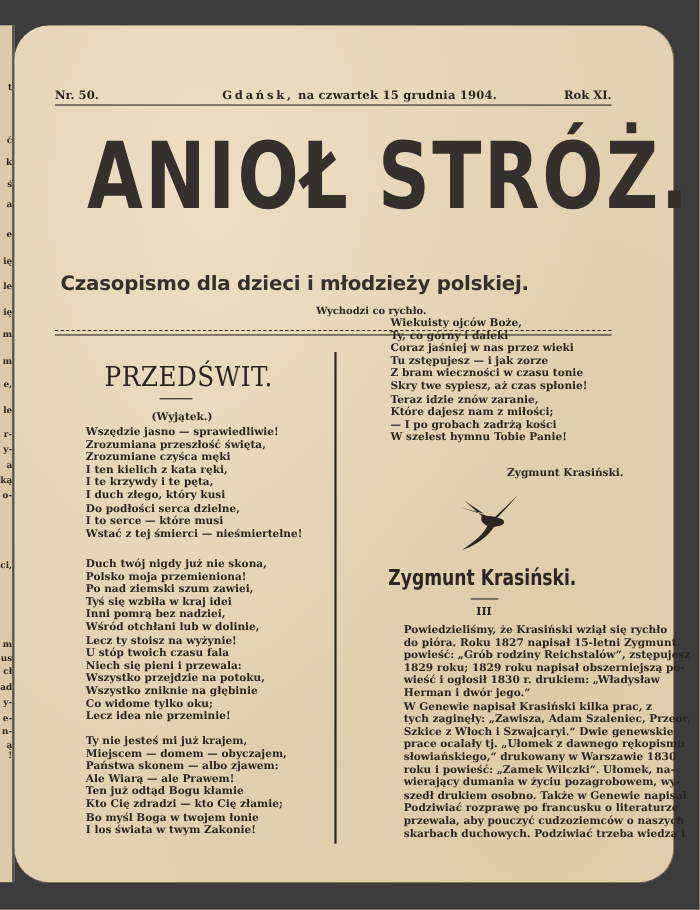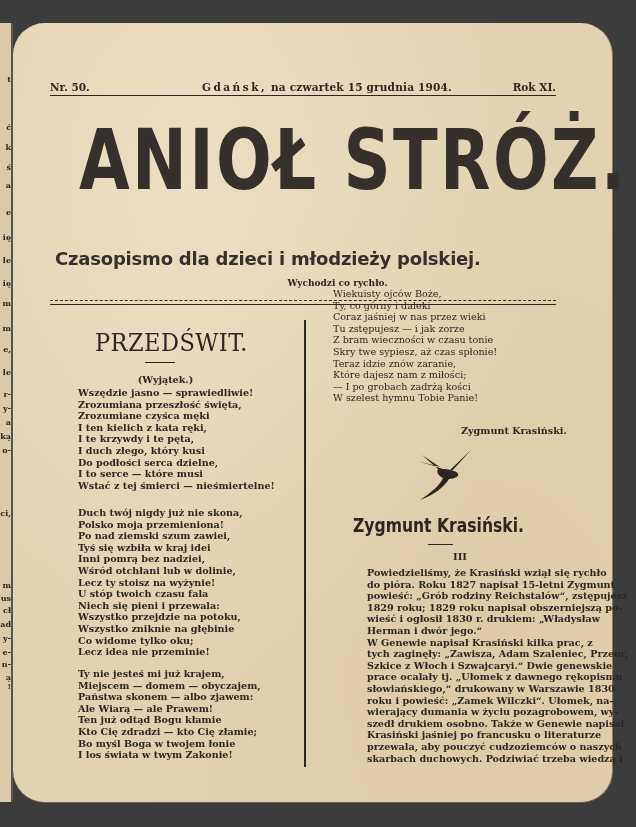--- a/index.html
+++ b/index.html
@@ -66,31 +66,31 @@
     transform:scaleX(0.9); transform-origin:left top; white-space:nowrap;
   }
   .short-rule { position:absolute; height:0; border-top:1.5px solid #2b2621; }
   .left-col {
     position:absolute; left:65px; width:220px;
     font-size:9.6px; line-height:11.6px; font-weight:bold; color:#2b2621;
   }
   .left-col .ln { white-space:nowrap; }
   .subhead { text-align:center; width:175px; }
   .right-col {
-    position:absolute; left:320px; width:222px;
-    font-size:9.6px; line-height:11.6px; font-weight:normal; color:#2b2621;
+    position:absolute; left:342px; width:222px;
+    font-size:9.6px; line-height:11.6px; font-weight:bold; color:#2b2621;
   }
   .signature { position:absolute; left:448px; top:402px; font-size:9.6px; font-weight:bold; }
   .swallow { position:absolute; left:403px; top:426px; width:56px; height:52px; }
   .article-title {
     position:absolute; left:340px; top:490px; width:220px;
     font-family:"DejaVu Sans", sans-serif; font-weight:bold; font-size:20px;
     transform:scaleX(0.78); transform-origin:left top; white-space:nowrap; color:#2b2621;
   }
-  .roman { position:absolute; left:420px; top:528px; font-size:10px; font-weight:bold;margin-left:20px; }
+  .roman { position:absolute; left:420px; top:528px; font-size:10px; font-weight:bold; }
   .prose {
     position:absolute; left:338px; top:544px; width:222px;
     font-size:9.6px; line-height:11.6px; font-weight:bold; color:#2b2621;
   }
   .prose p { margin:0; text-align:justify; text-indent:16px; }
   .prose p .ln { display:block; white-space:nowrap; text-align:justify; text-align-last:justify; }
   .prose p .ln.first { text-indent:16px; }
   .prose p .ln.last { text-align-last:left; }
 </style>
 </head>
@@ -222,18 +222,18 @@
       </p>
       <p>
         <span class="ln first">W Genewie napisał Krasiński kilka prac, z</span>
         <span class="ln">tych zaginęły: „Zawisza, Adam Szaleniec, Przeor,</span>
         <span class="ln">Szkice z Włoch i Szwajcaryi.“ Dwie genewskie</span>
         <span class="ln">prace ocalały tj. „Ułomek z dawnego rękopismu</span>
         <span class="ln">słowiańskiego,“ drukowany w Warszawie 1830</span>
         <span class="ln">roku i powieść: „Zamek Wilczki“. Ułomek, na-</span>
         <span class="ln">wierający dumania w życiu pozagrobowem, wy-</span>
         <span class="ln">szedł drukiem osobno. Także w Genewie napisał</span>
-        <span class="ln">Krasiński jaśniej po francusku o literaturze</span>
+        <span class="ln">Podziwiać rozprawę po francusku o literaturze</span>
         <span class="ln">przewala, aby pouczyć cudzoziemców o naszych</span>
         <span class="ln last">skarbach duchowych. Podziwiać trzeba wiedzą i</span>
       </p>
     </div>
 </div>
 
 </body></html>

